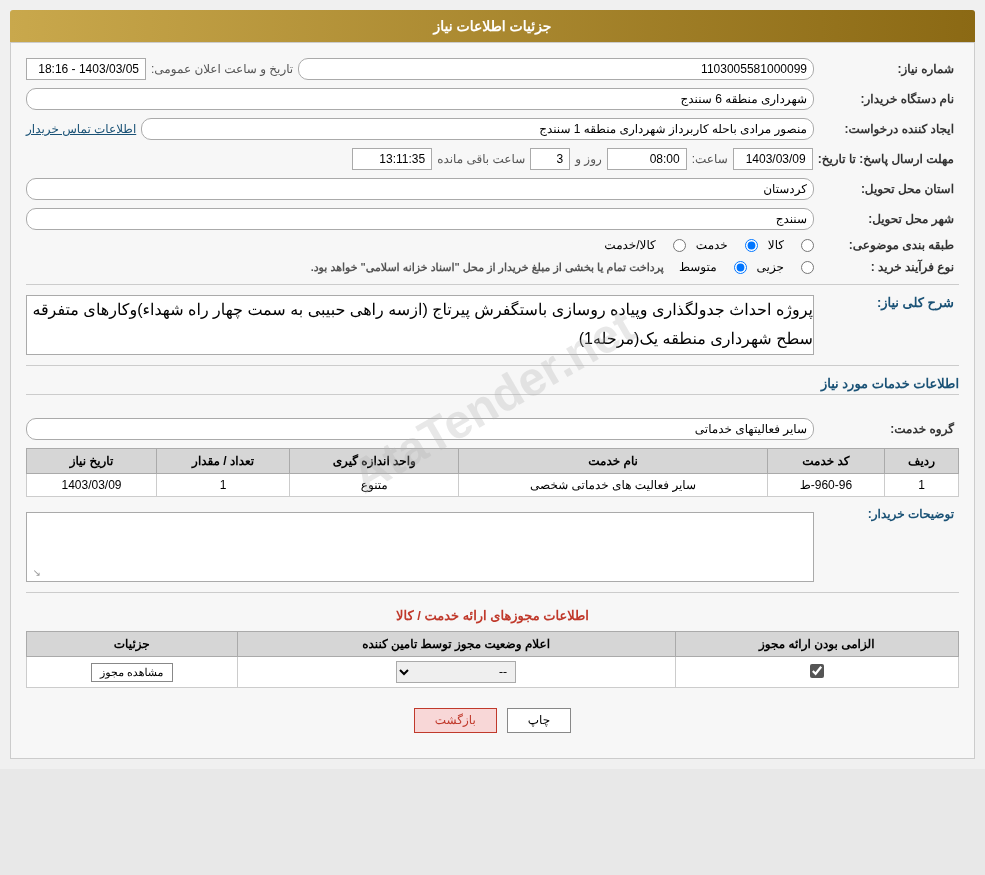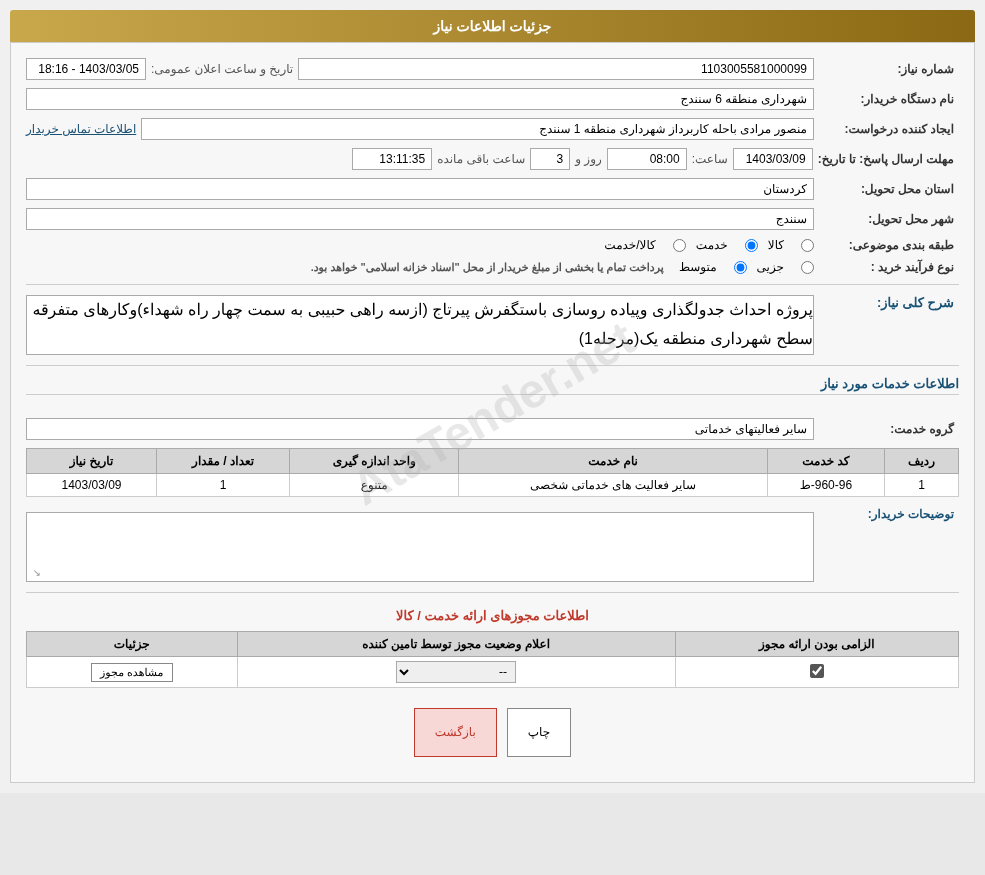--- a/index.html
+++ b/index.html
@@ -45,21 +45,21 @@
       padding-right: 5px;
     }
     .field-value {
       background: white;
       border: 1px solid #aaa;
       padding: 3px 6px;
       min-height: 22px;
       flex: 1;
       text-align: right;
     }
-    .field-value.wide { flex: 2; }
+    .field-value.wide { flex: 2; border-radius: 10px; }
     .field-value.medium { min-width: 120px; flex: none; }
     .field-value.small { min-width: 80px; flex: none; }
     .link-text {
       color: #1a5276;
       text-decoration: underline;
       cursor: pointer;
       font-size: 12px;
     }
     .inline-label {
       color: #555;
@@ -181,21 +181,21 @@
     .action-buttons {
       display: flex;
       justify-content: center;
       gap: 10px;
       margin-top: 20px;
       margin-bottom: 10px;
     }
     .btn-print {
       background: white;
       border: 1px solid #888;
-      padding: 16px 20px;
+      padding: 4px 20px;
       cursor: pointer;
       font-size: 12px;
       font-family: Tahoma;
     }
     .btn-back {
       background: #f8d7d7;
       border: 1px solid #c0392b;
       padding: 4px 20px;
       cursor: pointer;
       font-size: 12px;

